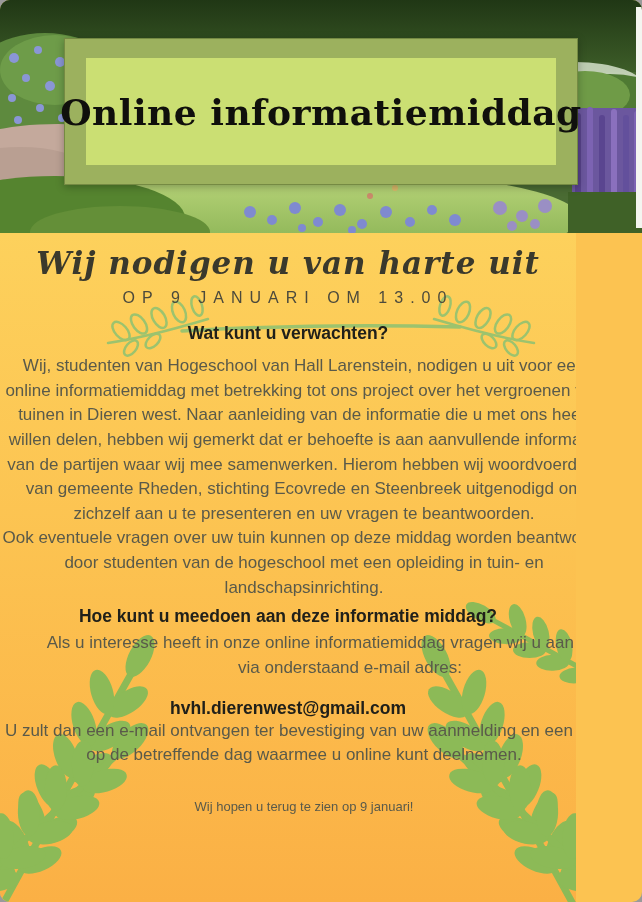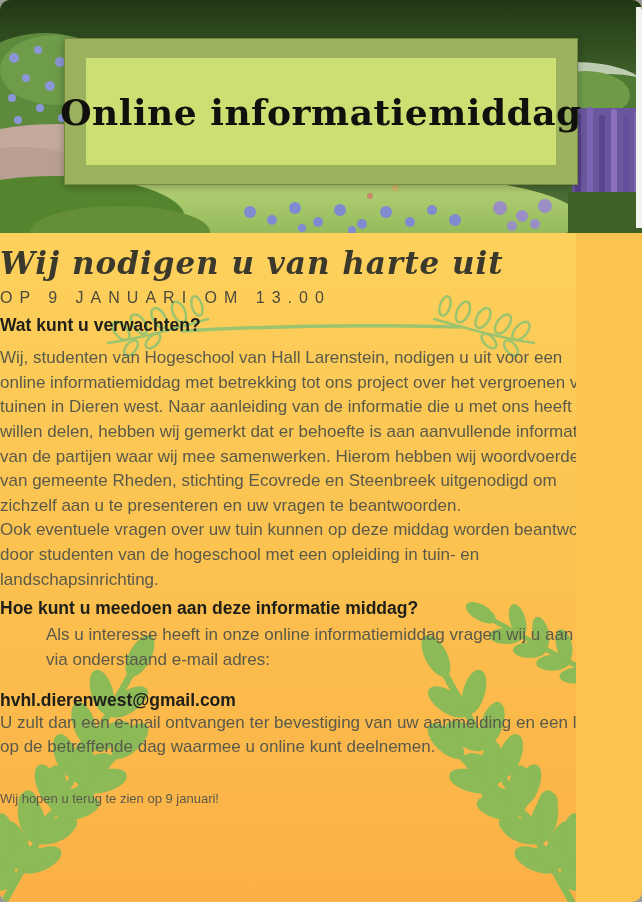--- a/index.html
+++ b/index.html
@@ -11,27 +11,27 @@
   .photo svg{display:block;}
   .banner-outer{position:absolute;left:64px;top:38px;width:514px;height:147px;
                 background:#9cb15e;box-shadow:inset 0 0 0 1px rgba(70,90,35,.45),0 2px 8px rgba(0,0,0,.28);
                 display:flex;align-items:center;justify-content:center;}
   .banner-inner{width:470px;height:107px;background:#cbdf73;display:flex;align-items:center;justify-content:center;}
   .title{font-family:"DejaVu Serif",serif;font-weight:700;font-size:36px;letter-spacing:.5px;color:#10100c;white-space:nowrap;}
 
   
   .content{position:absolute;top:233px;left:0;width:576px;height:669px;
            background:linear-gradient(180deg,#fdd15c 0%,#fcc351 45%,#fbb045 100%);
-           text-align:left;color:#5a5a4a;overflow:hidden;}
+           text-align:center;color:#5a5a4a;overflow:hidden;}
   .content-inner{position:relative;z-index:2;}
   .script{font-family:"DejaVu Serif",serif;font-style:italic;font-weight:600;font-size:31px;
           color:#3a392c;margin:12px auto 0;letter-spacing:1px;}
   .date{font-size:16px;letter-spacing:7px;color:#4c4a3c;margin-top:8px;}
   .h-bold{font-size:17.5px;font-weight:700;color:#20201a;}
-  .h1{margin-top:8px;}
+  .h1{margin-top:16px;}
   .h2{margin-top:6px;}
   .para{width:608px;margin:0 auto;font-size:17px;line-height:1.45;}
   .para p{margin:0;}
   .p1{margin-top:10px;}
   .p2a{margin-top:4px;margin-left:46px;}
   .email{font-size:17.5px;font-weight:700;color:#20201a;margin-top:17px;}
   .closing{margin-top:30px;font-size:13px;}
 
   
   .sprig-row{position:absolute;top:50px;left:0;width:642px;height:80px;z-index:1;pointer-events:none;}

